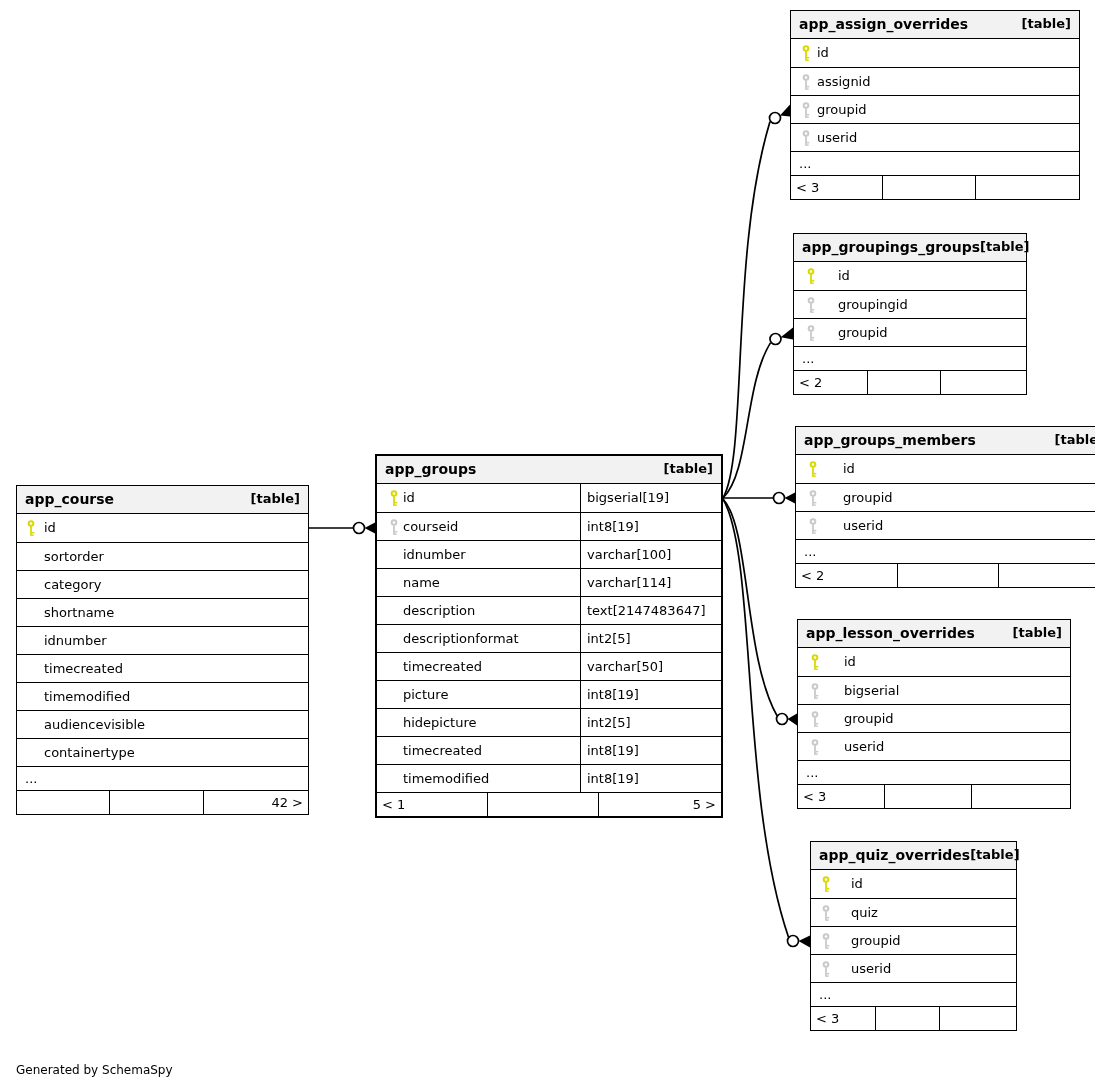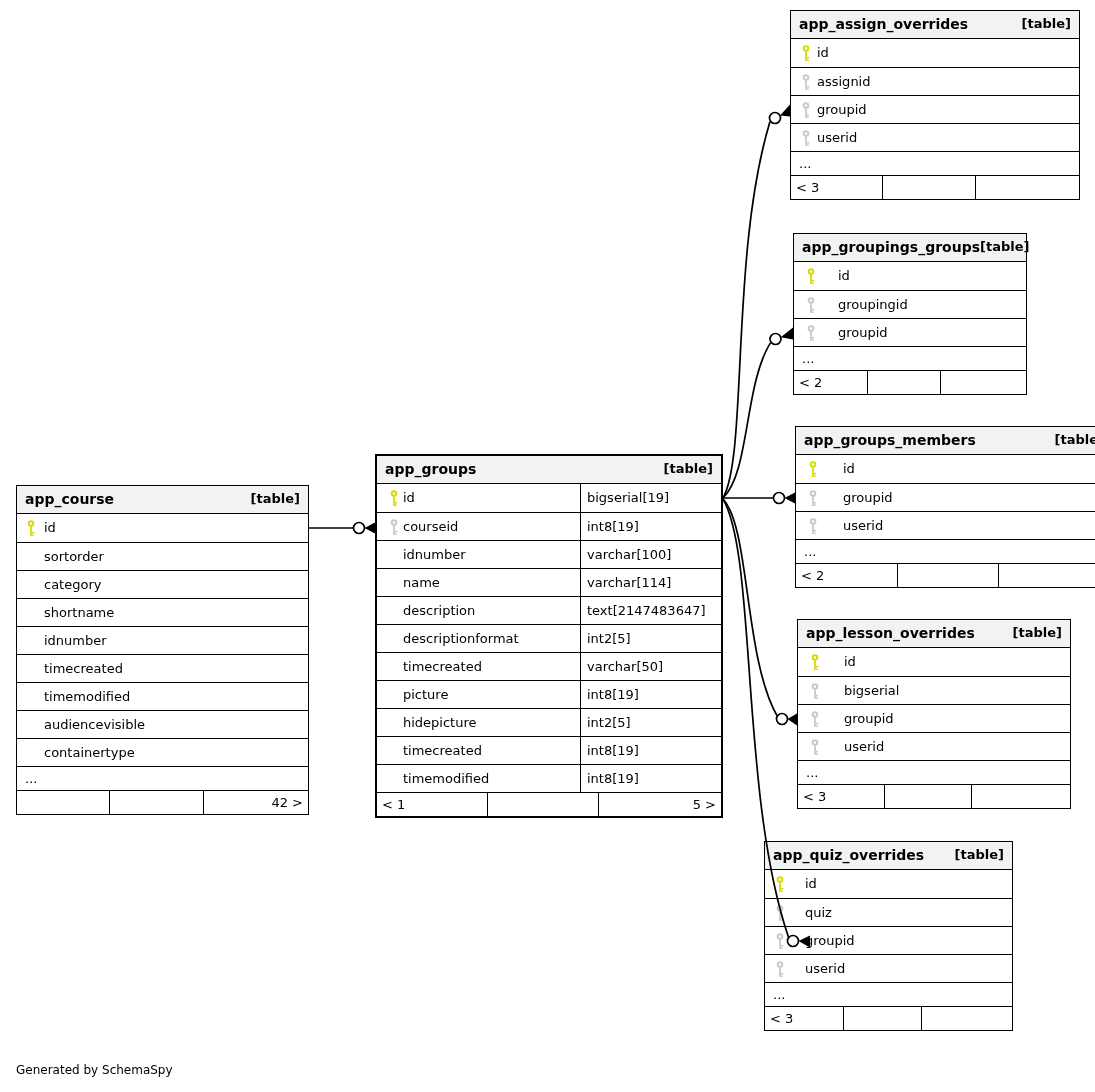--- a/index.html
+++ b/index.html
@@ -36,21 +36,21 @@
   .fcell + .fcell{border-left:1px solid var(--border,#000)}
   .fcell.fright{text-align:right;padding-right:5px;padding-left:12px}
 
   
   .t-course   {left:16px;  top:485px; width:293px; --ipad:9px;  --tpad:27px}
   .t-groups   {left:375px; top:454px; width:348px; --ipad:12px; --tpad:26px}
   .t-assign   {left:790px; top:10px;  width:290px; --ipad:10px; --tpad:26px}
   .t-groupings{left:793px; top:233px; width:234px; --ipad:12px; --tpad:44px}
   .t-members  {left:795px; top:426px; width:318px; --ipad:12px; --tpad:47px}
   .t-lesson   {left:797px; top:619px; width:274px; --ipad:12px; --tpad:46px}
-  .t-quiz     {left:764px; top:841px; width:249px; --ipad:10px; --tpad:40px}
+  .t-quiz     {left:810px; top:841px; width:207px; --ipad:10px; --tpad:40px}
 
   .edges{position:absolute;left:0;top:0;pointer-events:none}
   .edges path,.edges line{stroke:#000;stroke-width:1.7;fill:none}
   .edges circle{stroke:#000;stroke-width:1.7;fill:#fff}
   .edges polygon{fill:#000;stroke:none}
 
   .footer-note{position:absolute;left:16px;top:1063px;font-size:12px;white-space:nowrap}
 </style>
 </head>
 <body>

